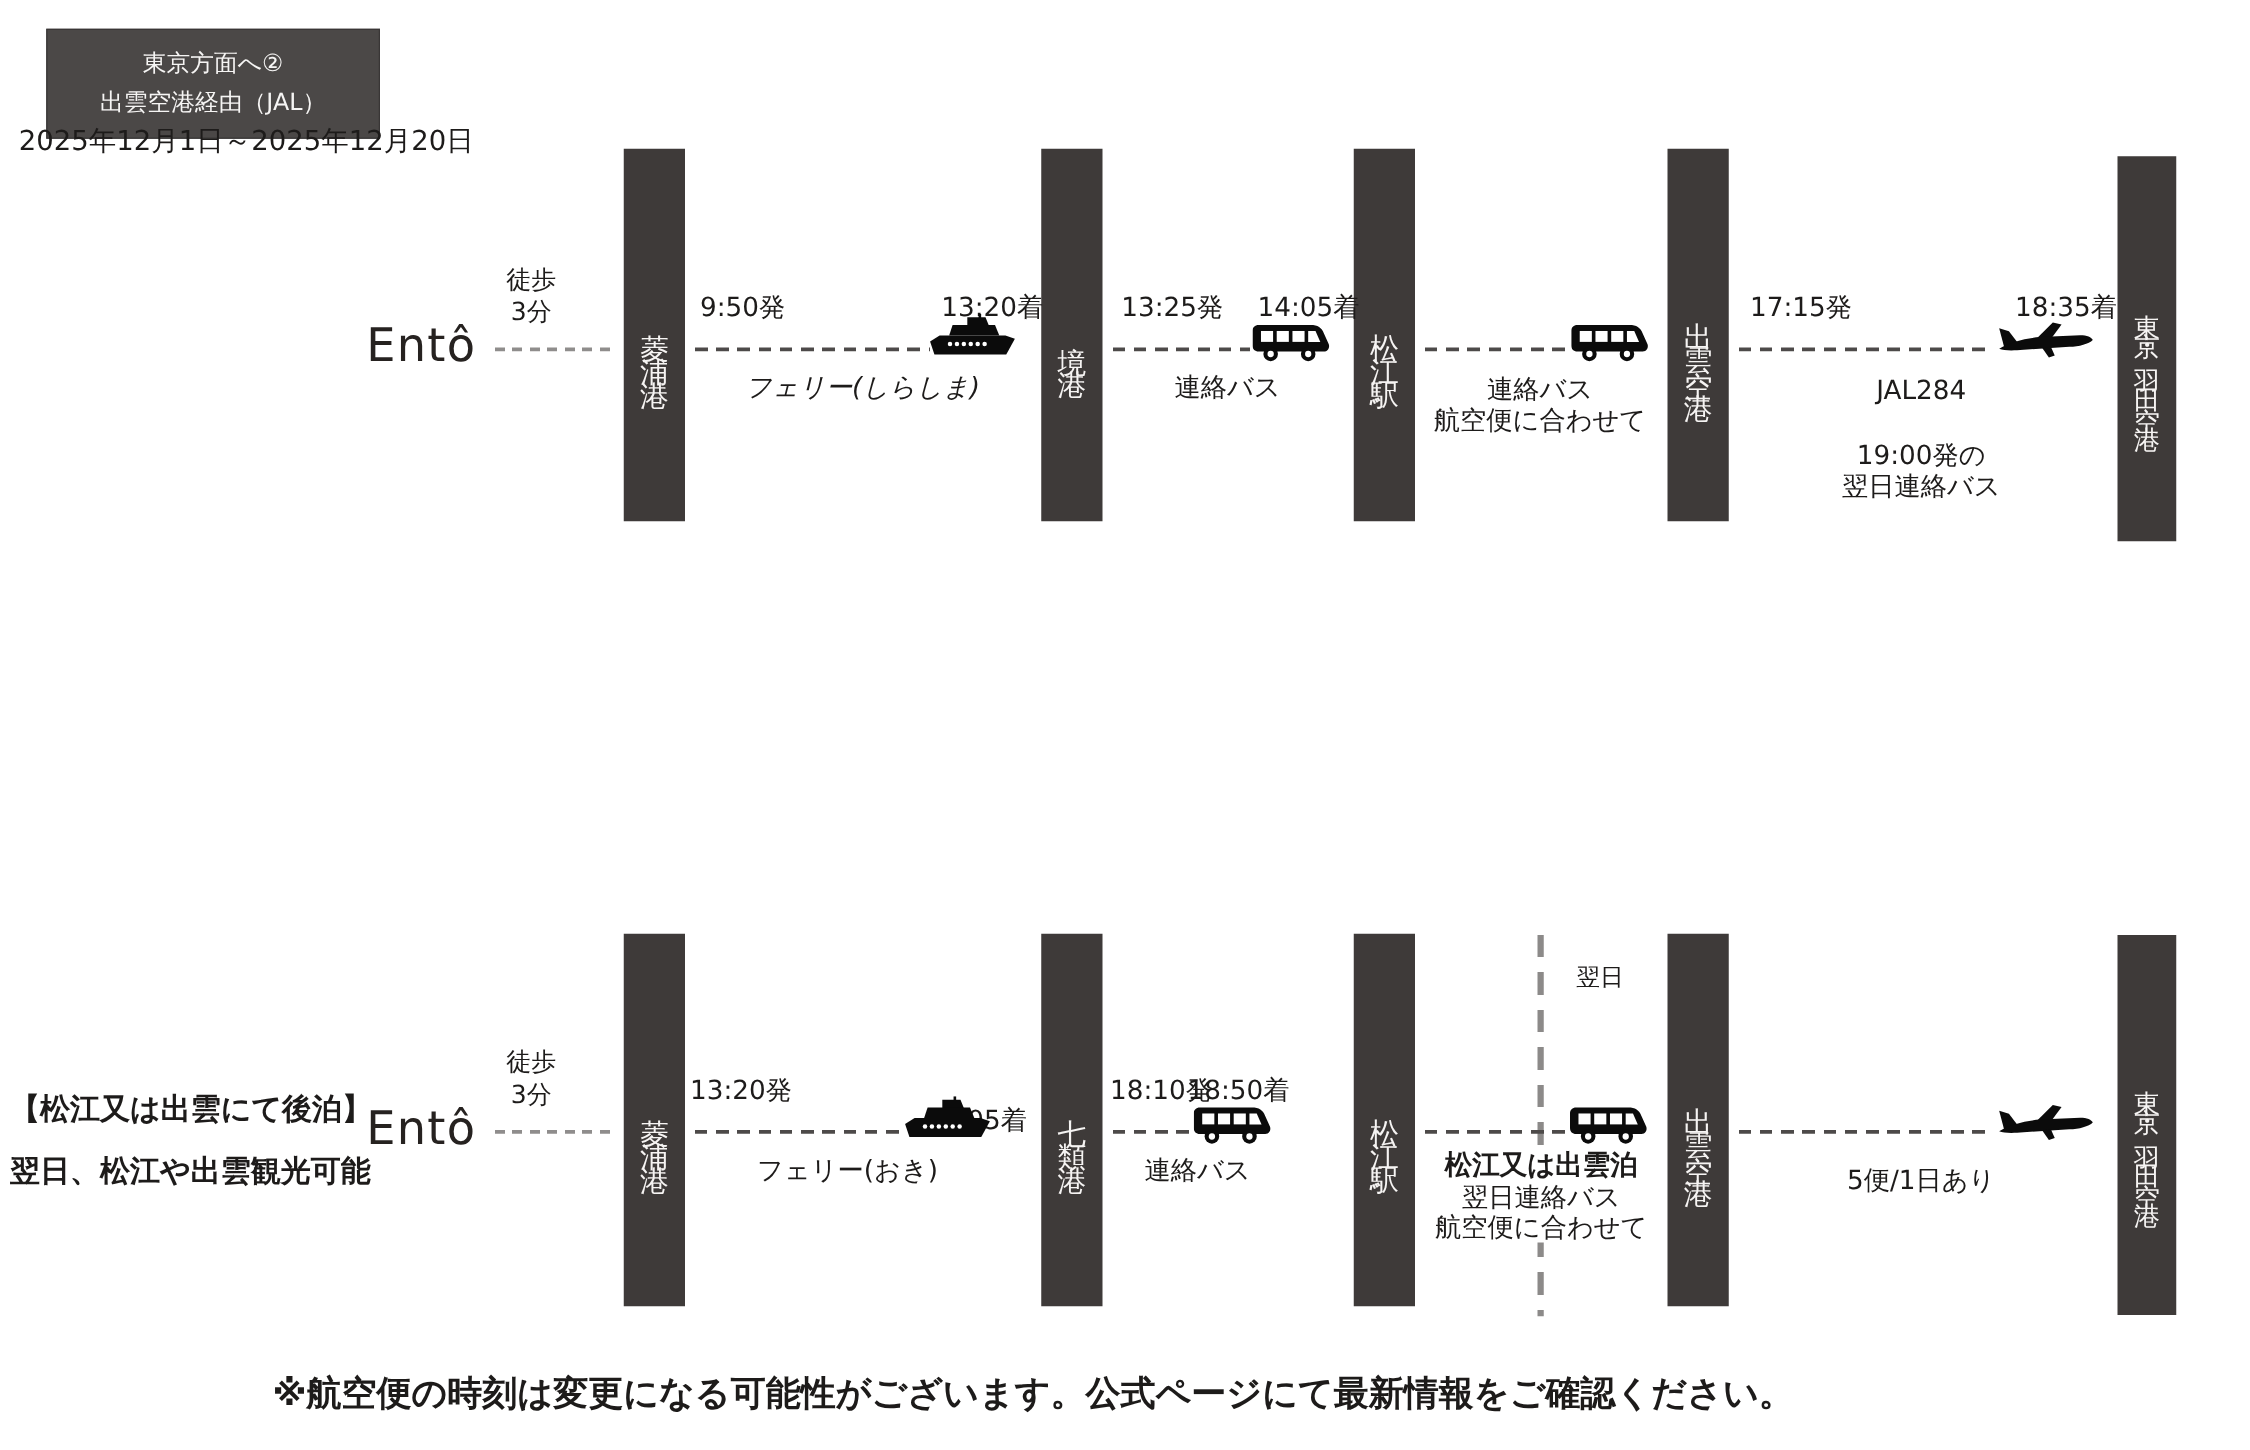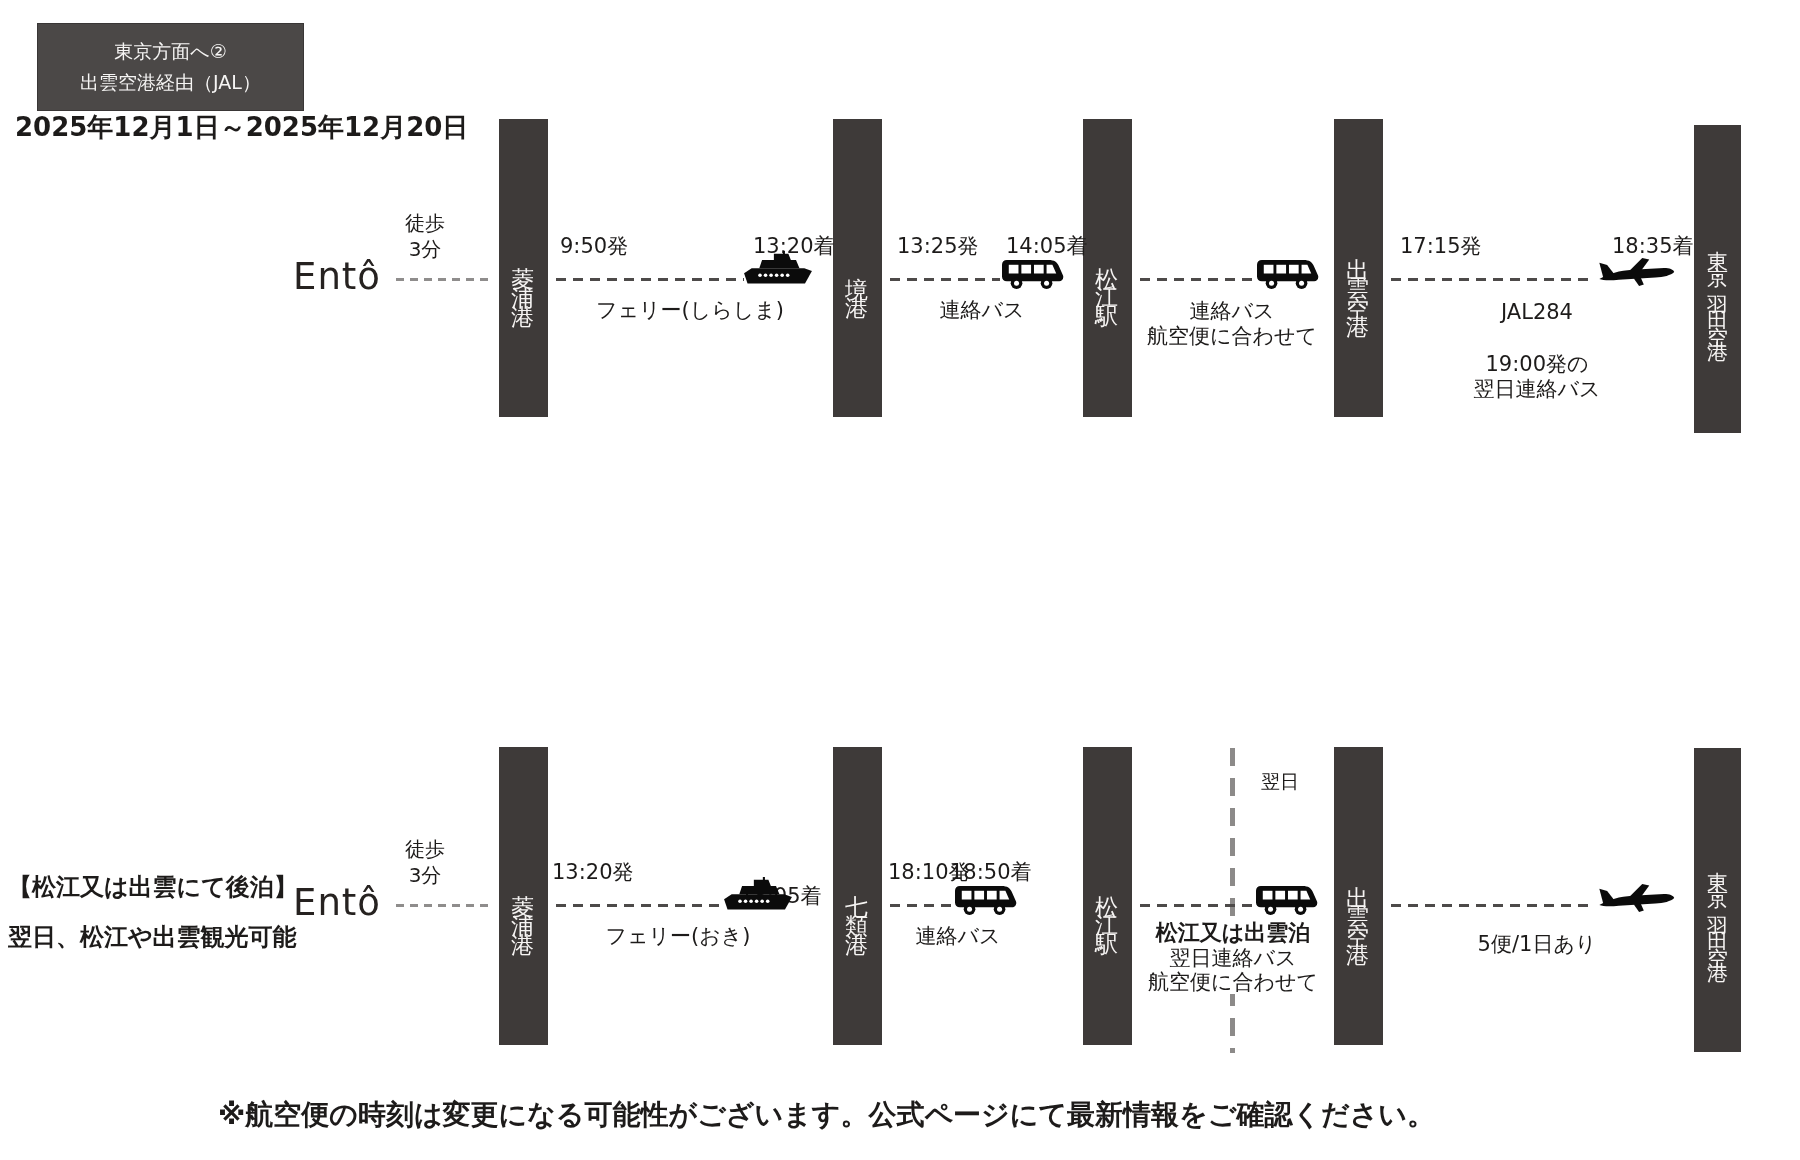--- a/index.html
+++ b/index.html
@@ -13,21 +13,21 @@
   }
   .abs{position:absolute;}
   
   .title-box{
     left:37px;top:23px;width:265px;height:86px;
     background:#4b4847;border:1px solid #393636;
     color:#f6f5f4;text-align:center;
     font-size:19px;line-height:31px;
     display:flex;flex-direction:column;justify-content:center;
   }
-  .date{left:15px;top:110px;font-size:26px;font-weight:bold;}
+  .date{left:15px;top:98px;font-size:22px;font-weight:normal;}
   
   .bar{
     width:49px;background:#3e3a39;color:#f6f4f3;
     display:flex;align-items:center;justify-content:center;
     writing-mode:vertical-rl;text-orientation:upright;
     font-size:23px;letter-spacing:19px;text-indent:19px;
   }
   .bar.small{font-size:21px;letter-spacing:15px;text-indent:15px;}
   
   .dash-h{height:3px;background:repeating-linear-gradient(90deg,#4d4a49 0 10px,transparent 10px 17px);}
@@ -85,21 +85,21 @@
       <g fill="#ffffff">
         <circle cx="24" cy="35" r="2.6"></circle>
           <circle cx="32" cy="35" r="2.6"></circle>
           <circle cx="40" cy="35" r="2.6"></circle>
         <circle cx="48" cy="35" r="2.6"></circle>
           <circle cx="56" cy="35" r="2.6"></circle>
           <circle cx="64" cy="35" r="2.6"></circle>
       </g>
     </svg>
   </div>
-  <div class="abs lbl" style="left:690px;top:296px;">フェリー(しらしま)</div>
+  <div class="abs lbl" style="left:690px;top:296px;font-style:italic;">フェリー(しらしま)</div>
 
   <div class="abs dash-h" style="left:890px;top:278px;width:110px;"></div>
   <div class="abs time" style="left:897px;top:232px;">13:25発</div>
   <div class="abs time" style="left:1006px;top:232px;">14:05着</div>
   <div class="abs icon" style="left:1002px;top:257px;">
     <svg width="62" height="33" viewBox="0 0 64 34">
       <path fill="#0b0b0b" d="M5,3 h43 c6,0 9,2 11,7 l4,9 c1,3 -1,6 -4,6 h-54 c-3,0 -5,-2 -5,-5 v-12 c0,-3 2,-5 5,-5 z"></path>
       <g fill="#ffffff">
         <rect x="7" y="8" width="10" height="9"></rect>
         <rect x="20" y="8" width="10" height="9"></rect>

